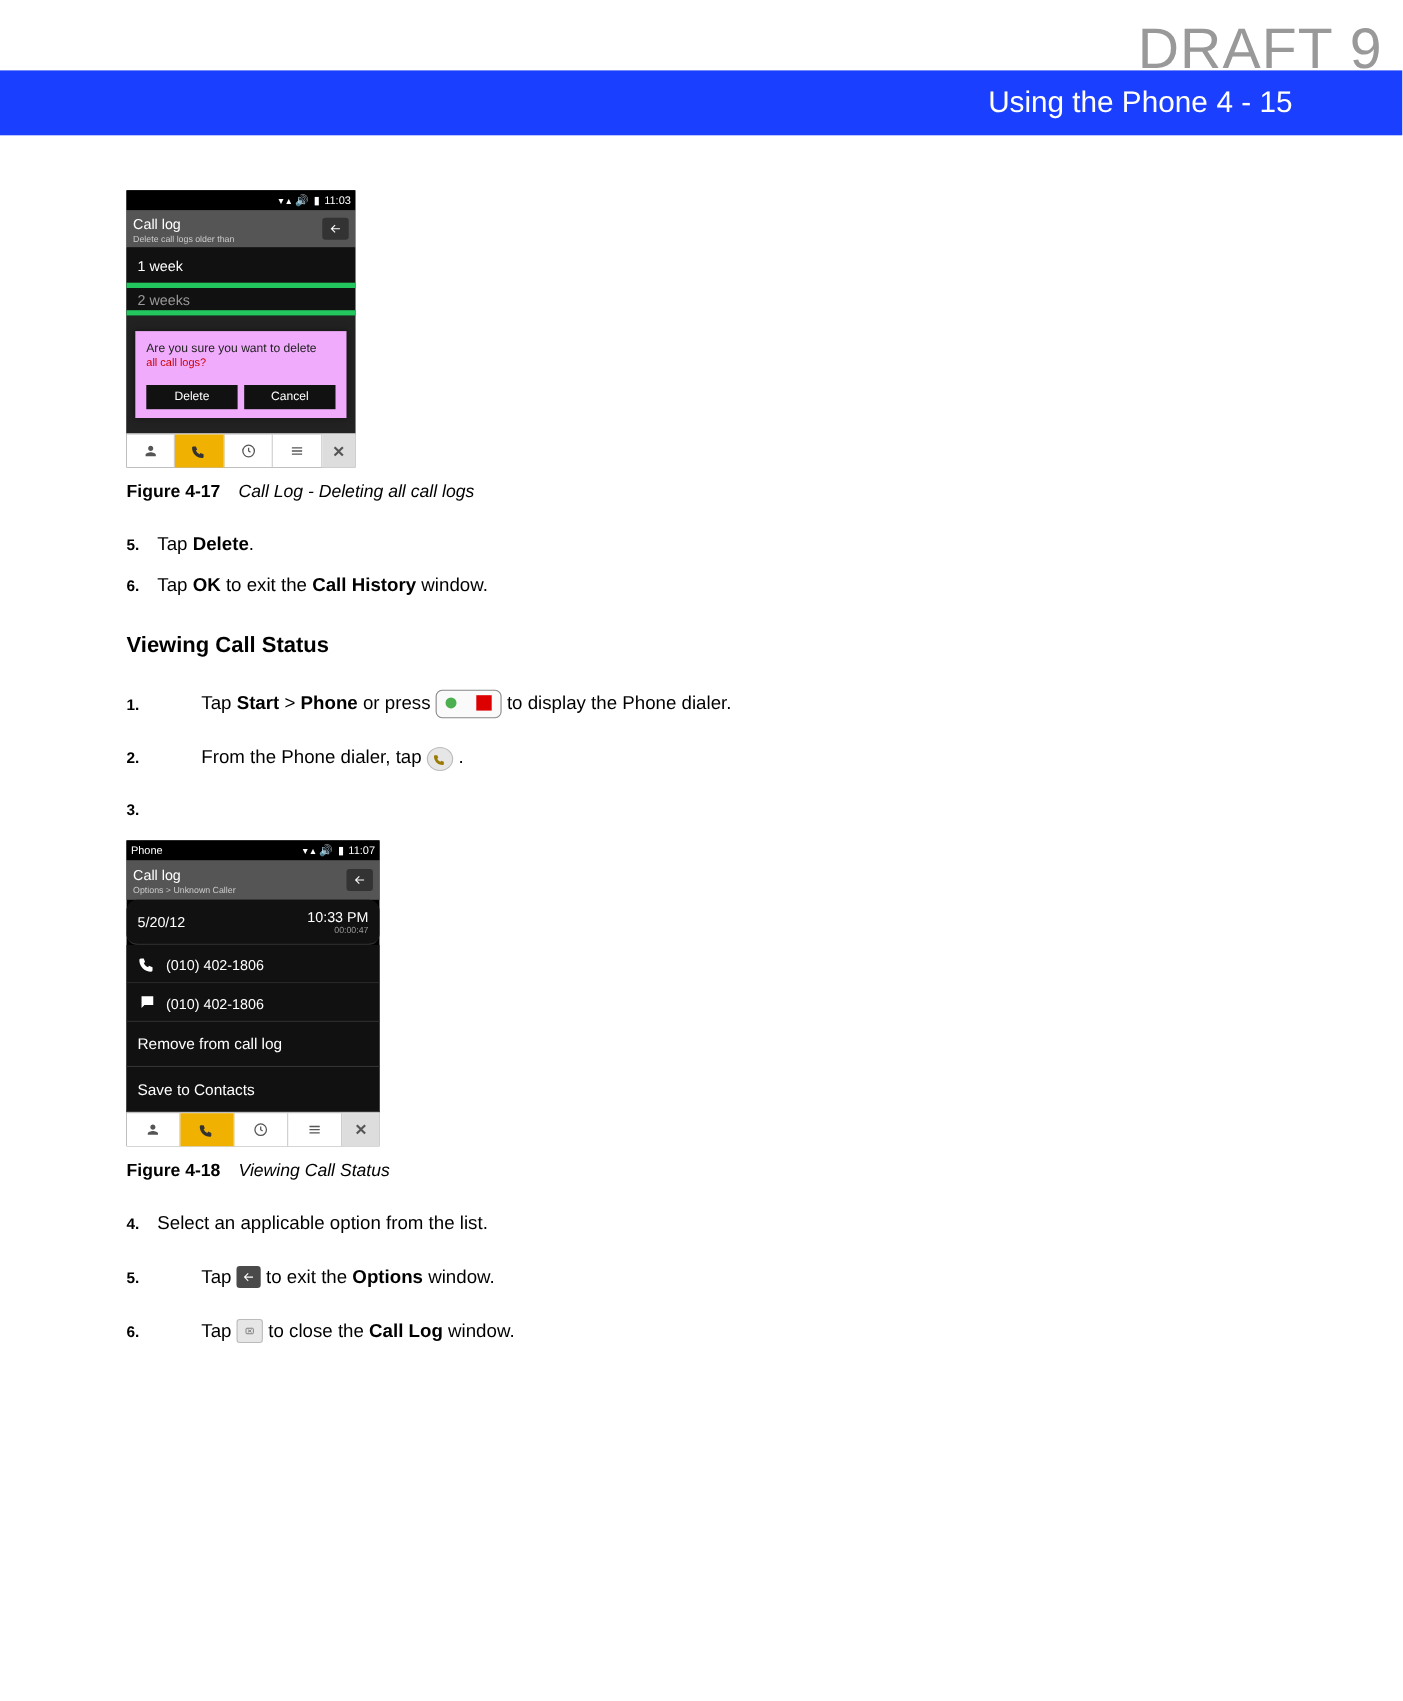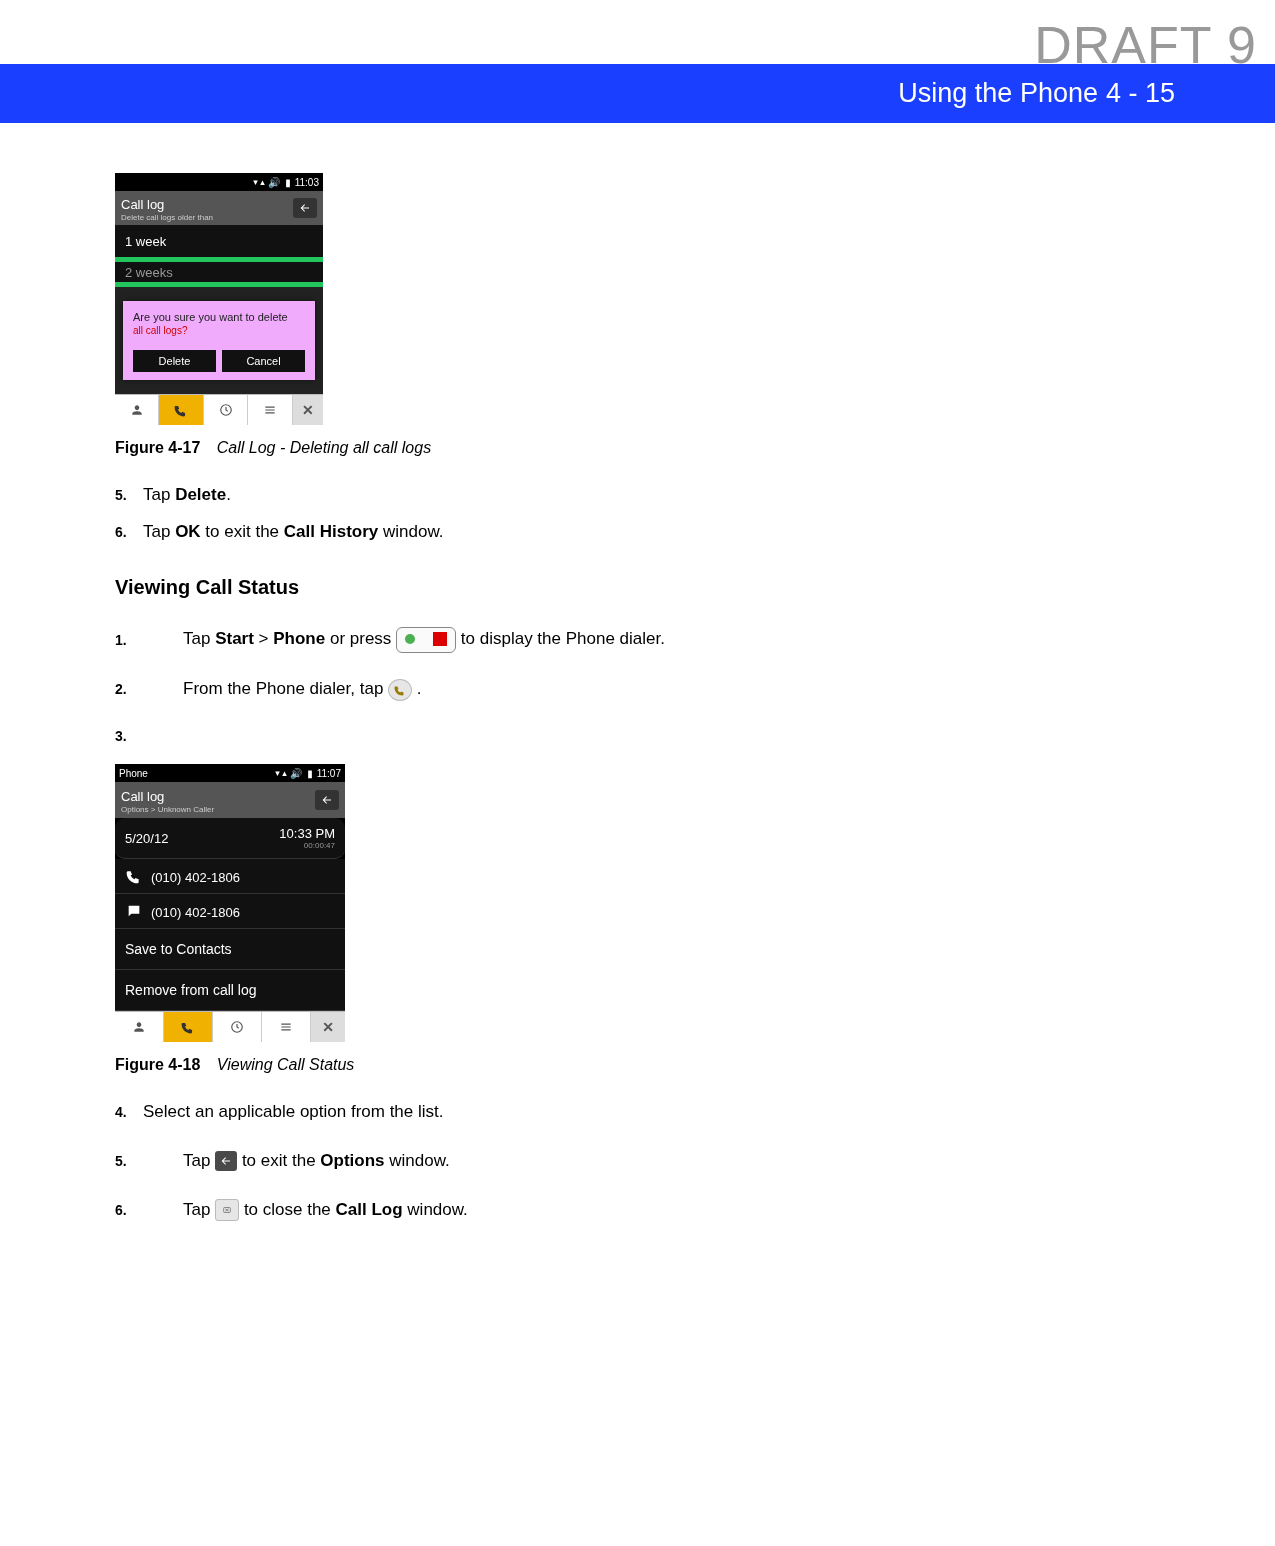--- a/index.html
+++ b/index.html
@@ -420,22 +420,22 @@
       <span>(010) 402-1806</span>
     </div>
     <div class="row">
       <span class="pic">
           <svg viewBox="0 0 24 24">
             <path d="M4 4h16v12H8l-4 4z"></path>
           </svg>
         </span>
       <span>(010) 402-1806</span>
     </div>
+    <div class="row big">Remove from call log</div>
     <div class="row big">Save to Contacts</div>
-    <div class="row big">Remove from call log</div>
     <div class="ss-bottombar">
       <div class="cell">
           <svg viewBox="0 0 24 24">
             <path d="M12 12c2 0 4-2 4-4s-2-4-4-4-4 2-4 4 2 4 4 4zm0 2c-3 0-8 1.5-8 4v2h16v-2c0-2.5-5-4-8-4z"></path>
           </svg>
         </div>
       <div class="cell active">
           <svg viewBox="0 0 24 24" style="fill:#333">
             <path d="M3 5h4l2 5-2 1c1 3 3 5 6 6l1-2 5 2v4c0 1-1 2-2 2C8 23 1 16 1 7c0-1 1-2 2-2z"></path>
           </svg>

